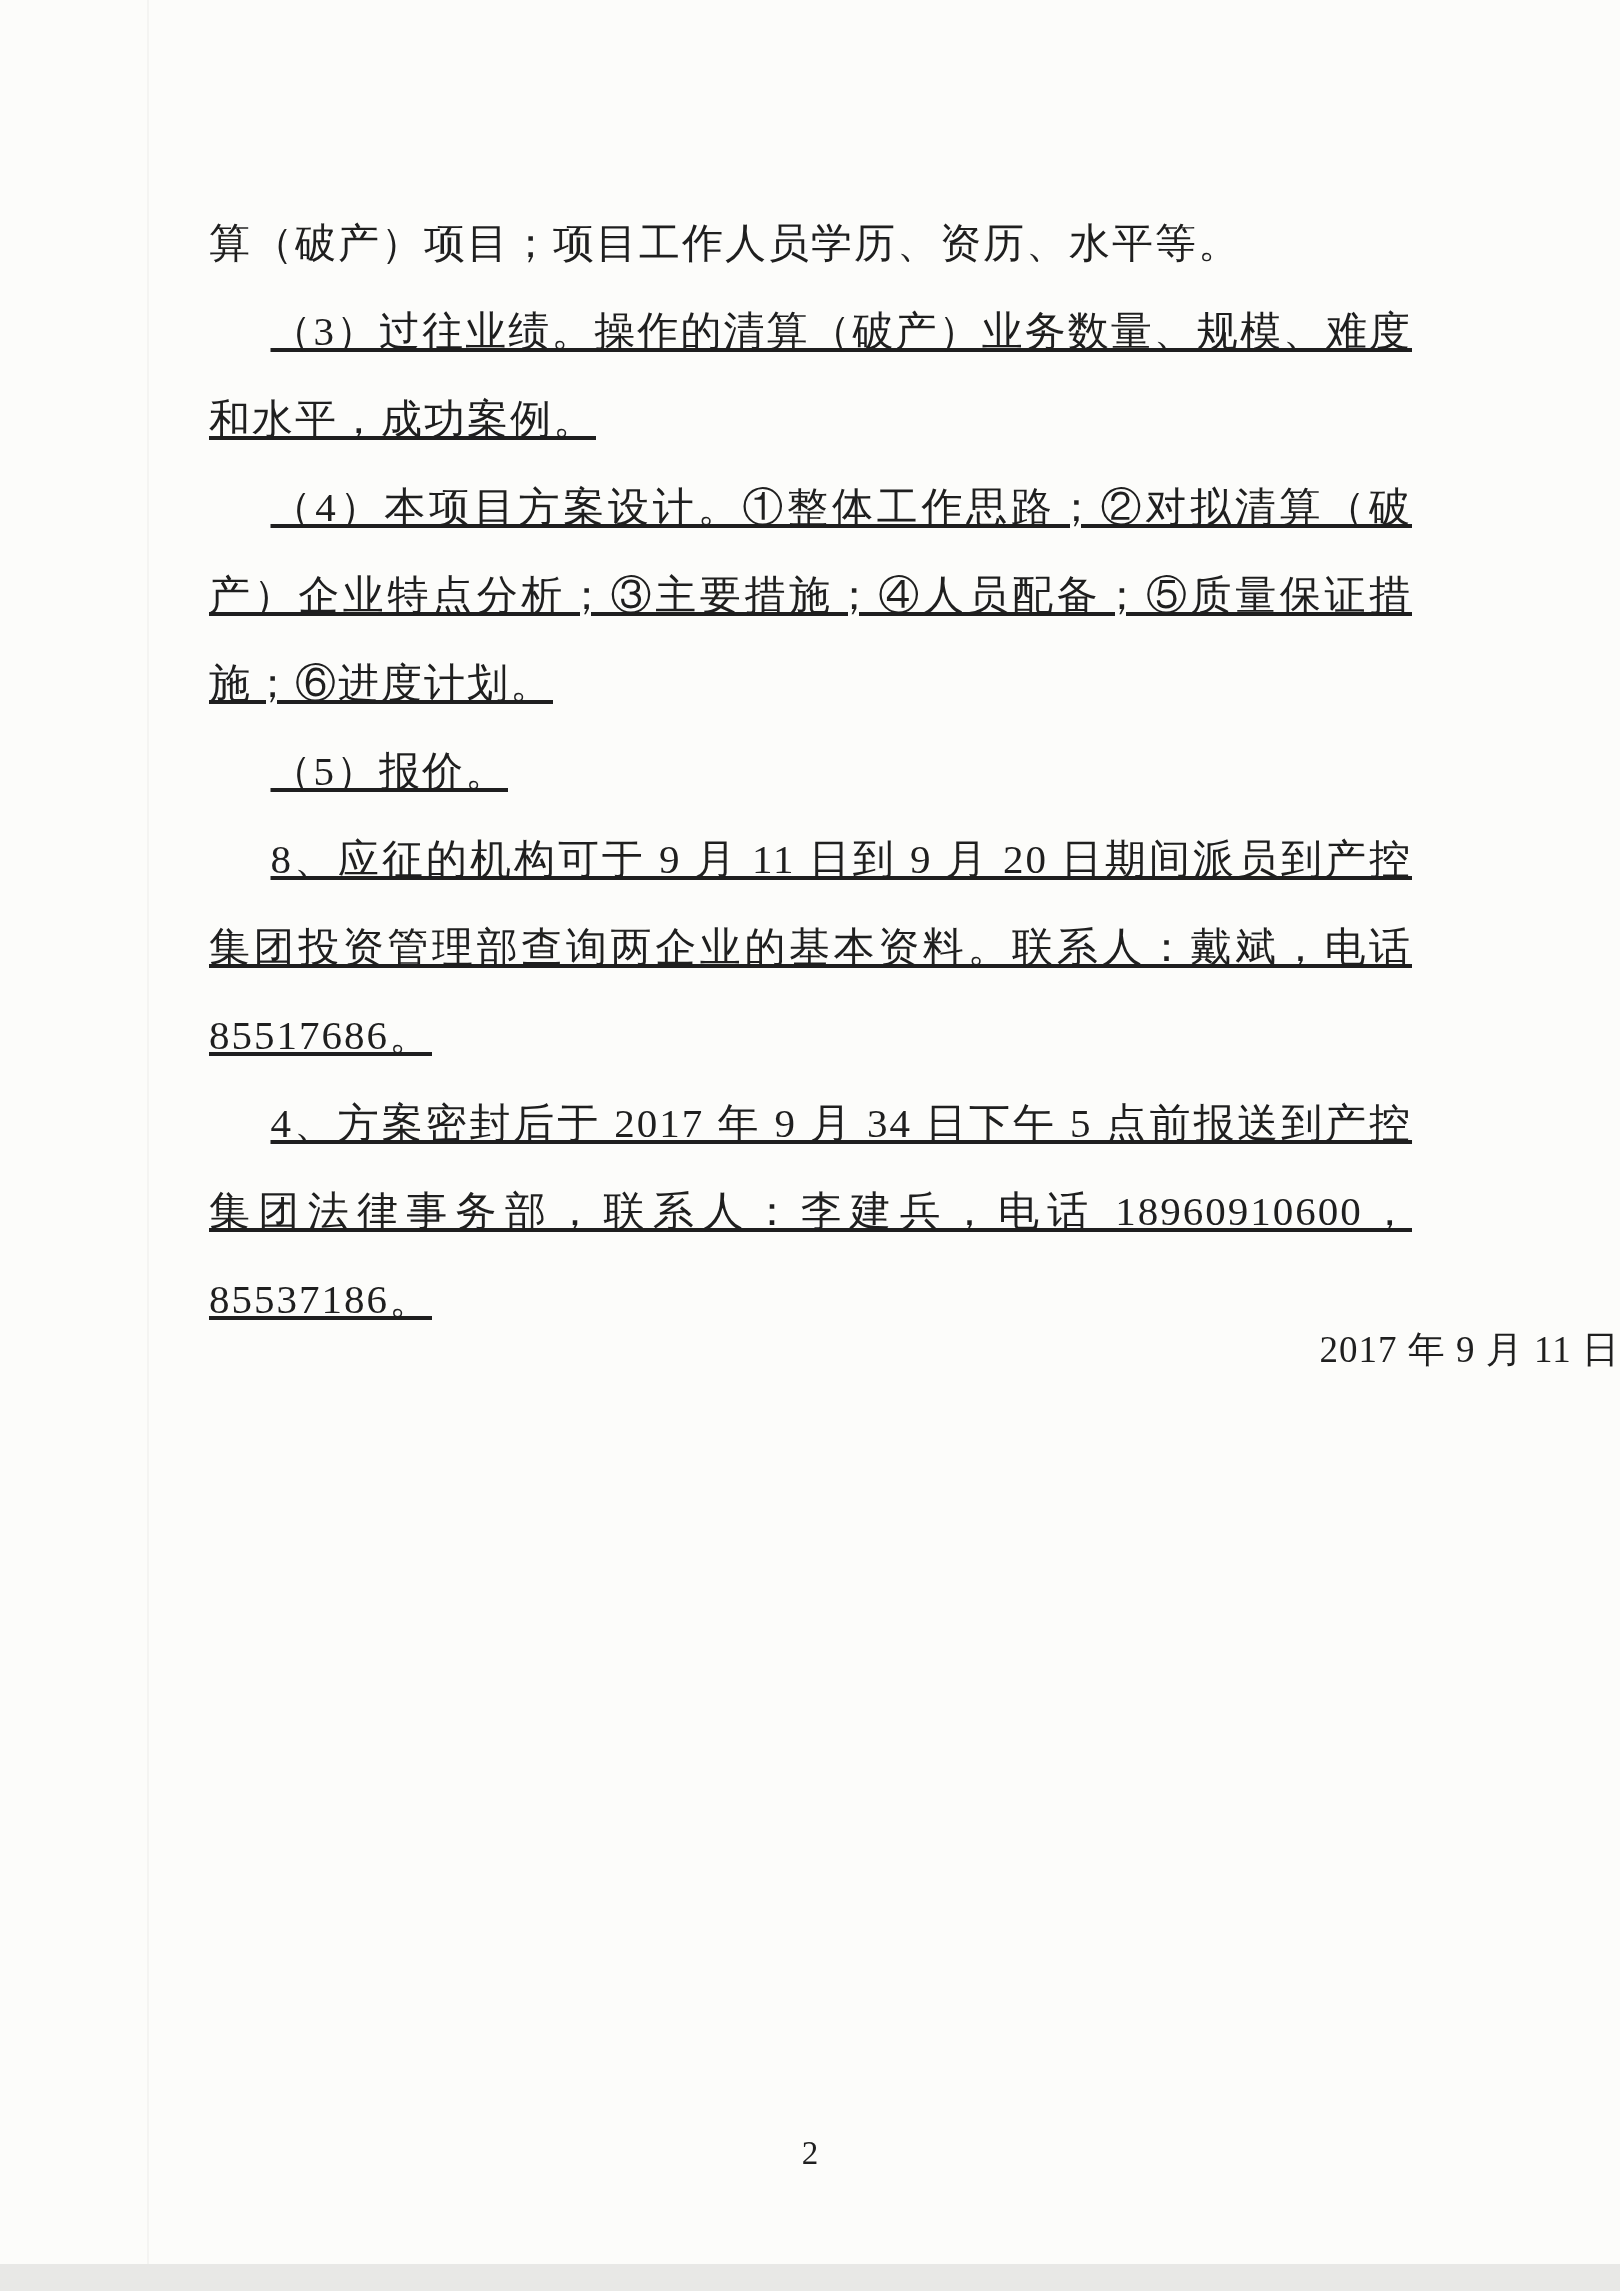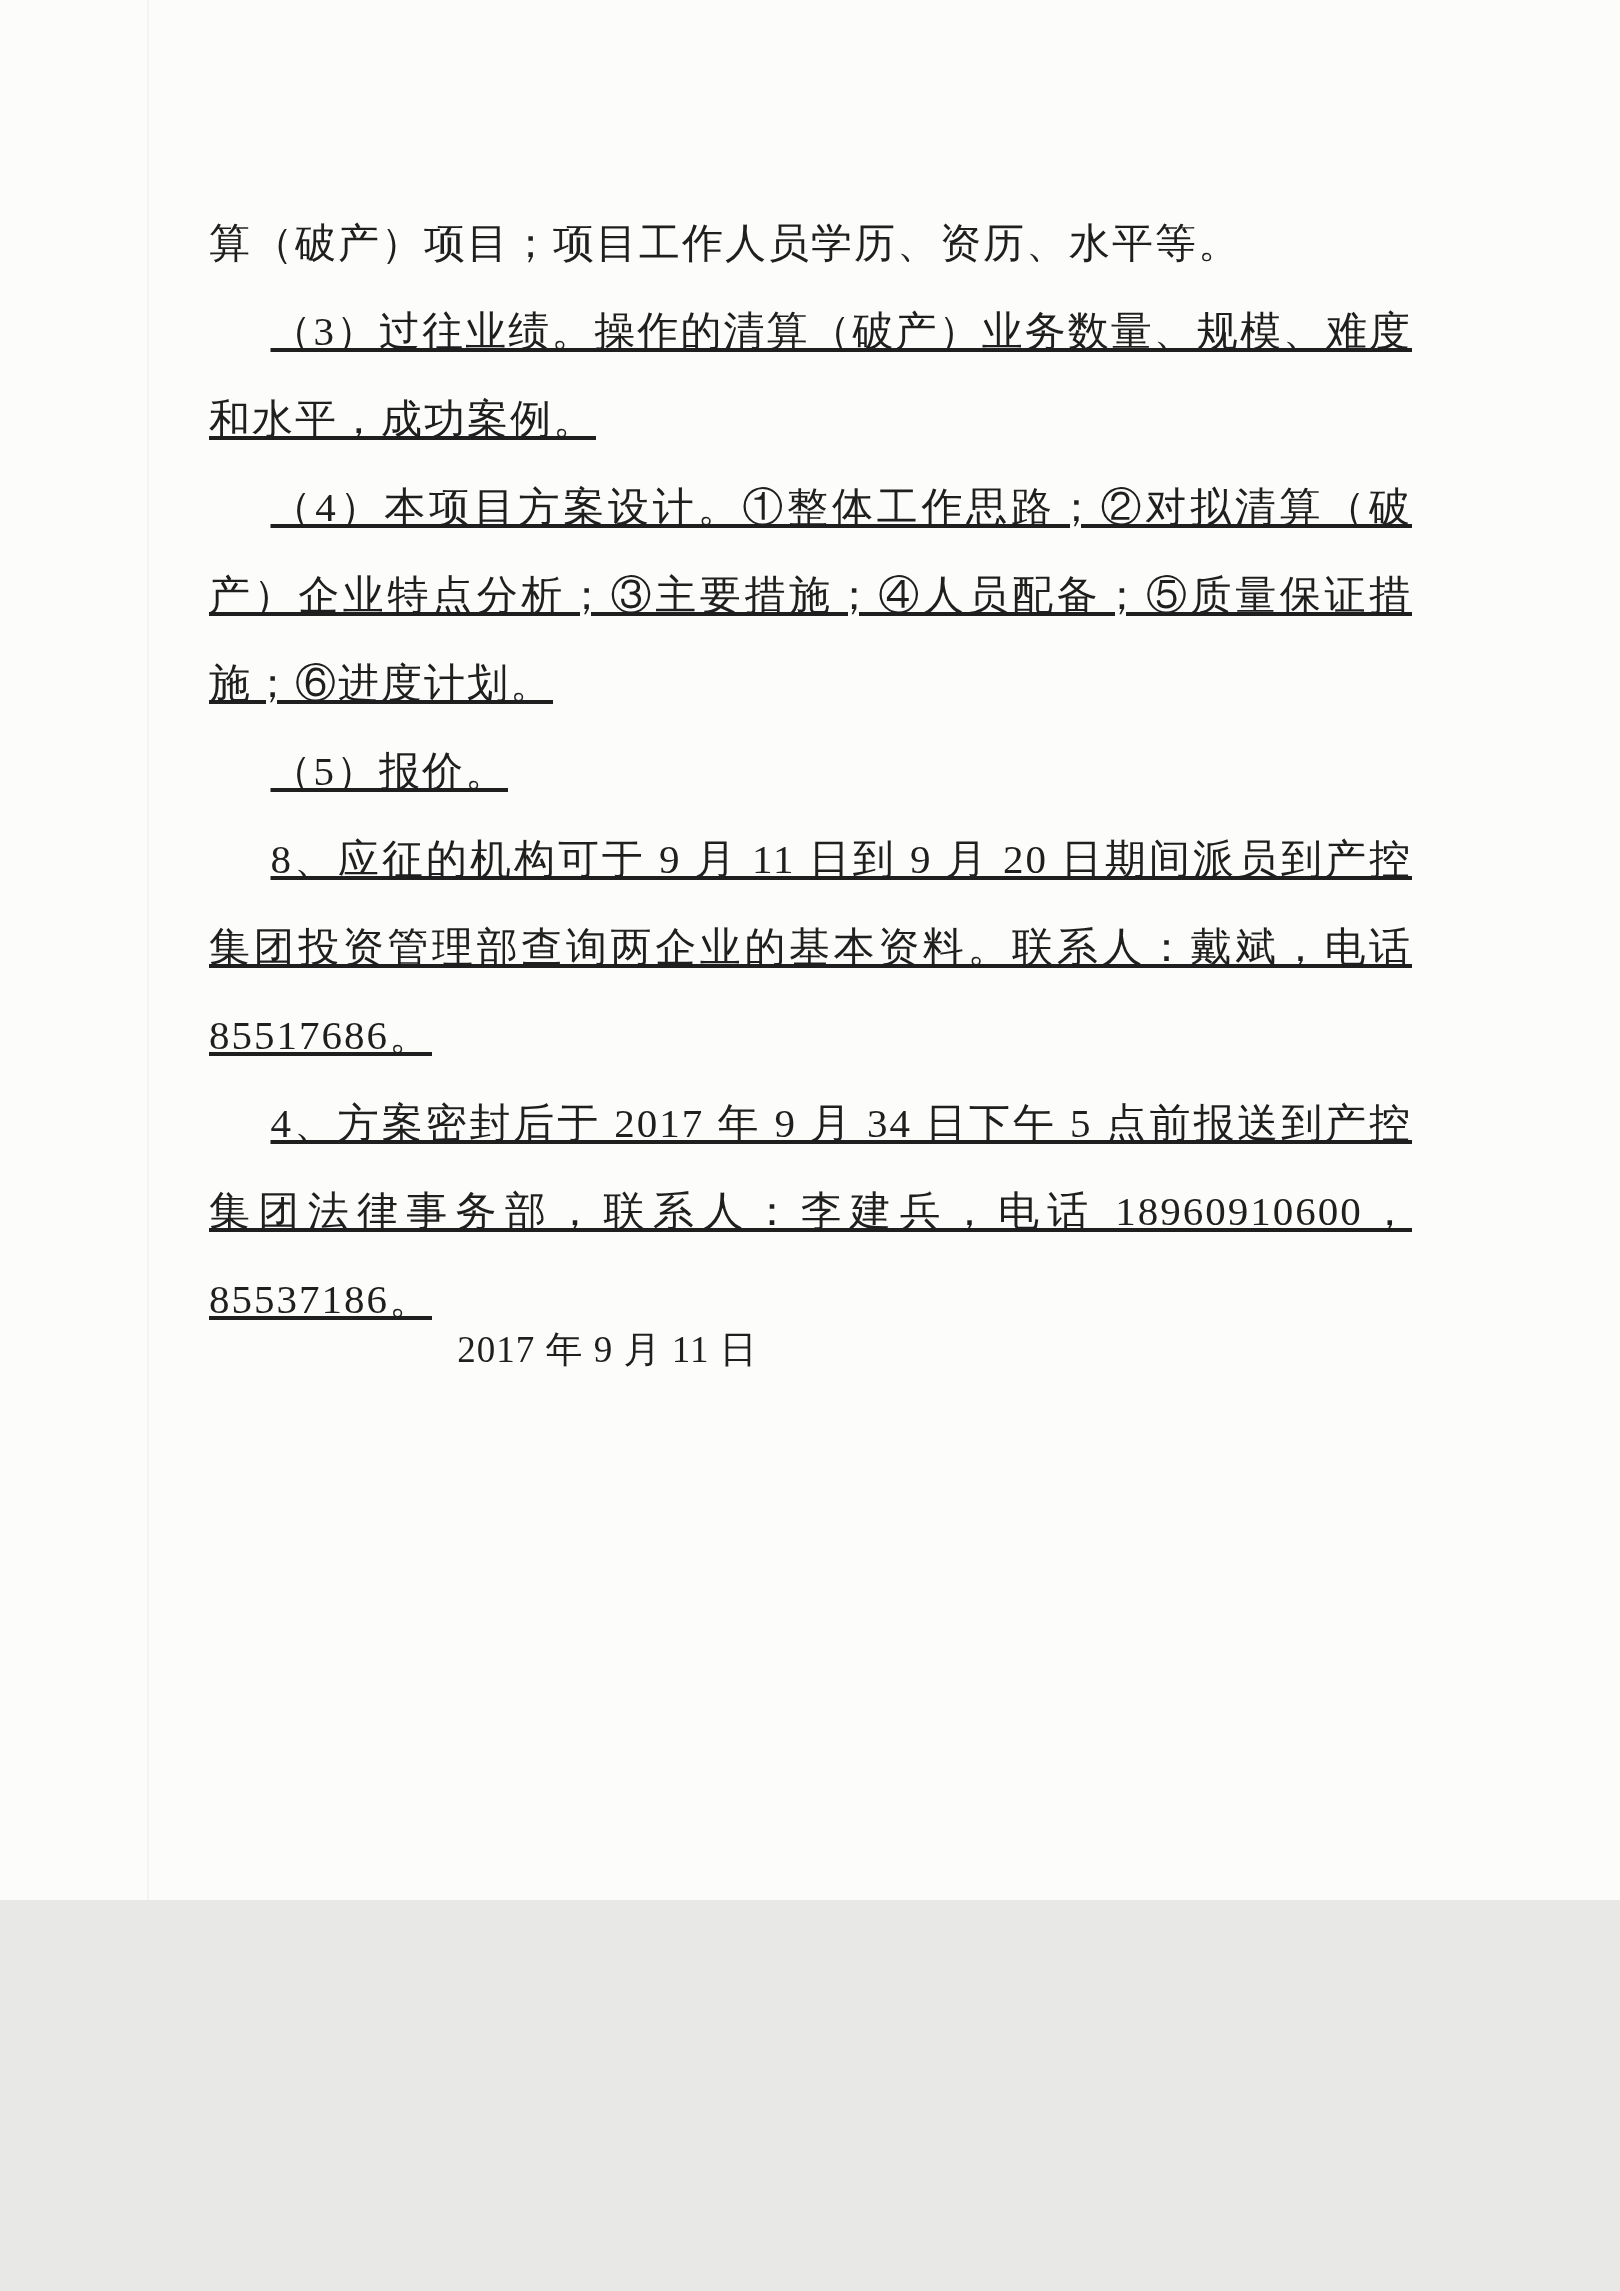--- a/index.html
+++ b/index.html
@@ -3,21 +3,21 @@
 <meta charset="utf-8">
 <style>
   html, body { margin: 0; padding: 0; }
   body {
     width: 1620px; height: 2292px;
     background: #e8e8e6;
     font-family: "Liberation Serif", "DejaVu Serif", serif;
   }
   .page {
     position: relative;
-    width: 1620px; height: 1900px;
+    width: 1620px; height: 2264px;
     background: #fcfcfa;
     overflow: hidden;
     color: #1f1f1f;
   }
   
   .scan-artifact {
     position: absolute;
     left: 147px; top: 0; width: 2px; height: 100%;
     background: rgba(120,120,120,0.06);
   }
@@ -35,21 +35,21 @@
   .content p.indent { text-indent: 1.5em; text-decoration: underline; }
   .signature {
     position: absolute;
     left: 0; top: 1306px;
     width: 1620px;
     font-size: 37px;
     line-height: 88px;
     letter-spacing: 1px;
   }
   .sig-company { text-align: right; padding-right: 339px; }
-  .sig-date    { text-align: center; padding-right: 405px; }
+  .sig-date    { text-align: right; }
   .page-number {
     position: absolute;
     left: 0; top: 2135px;
     width: 1620px;
     text-align: center;
     font-size: 33px;
     letter-spacing: 0;
   }
 </style>
 </head>

